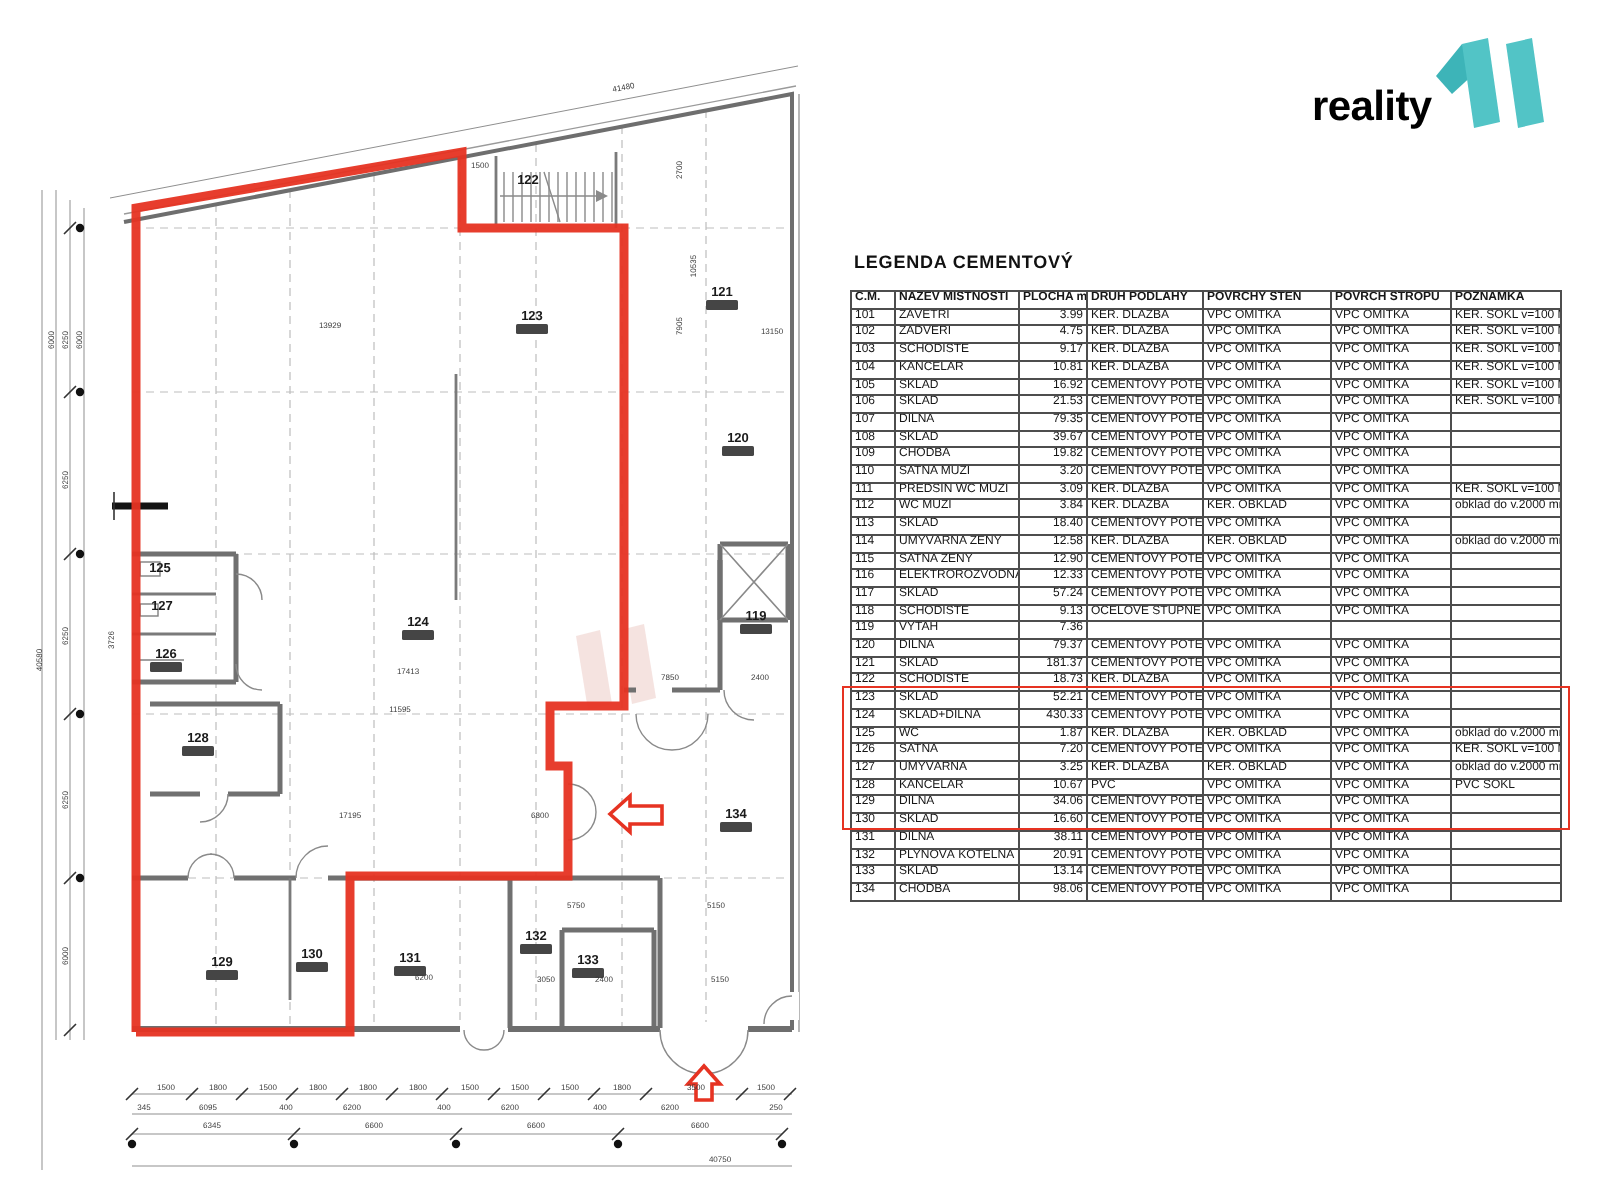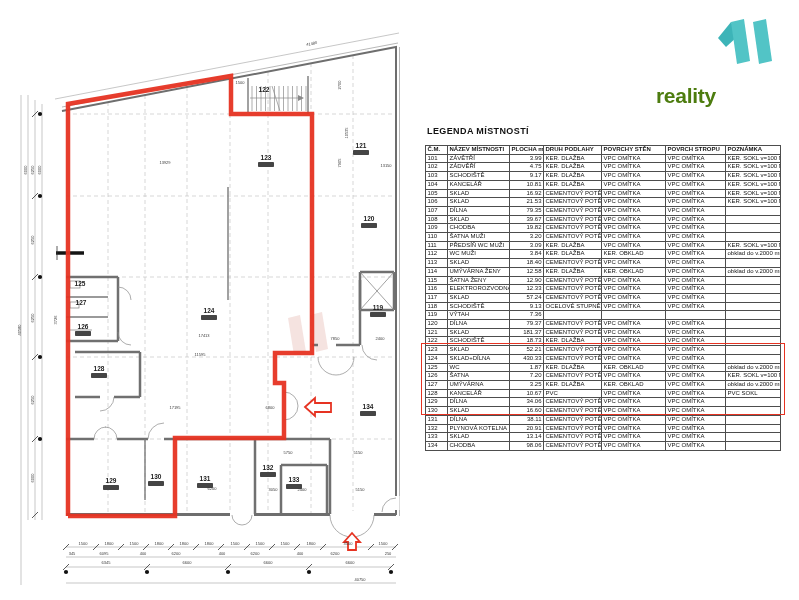--- a/index.html
+++ b/index.html
@@ -220,30 +220,30 @@
         <circle cx="40" cy="439" r="2.1" class="dot"></circle>
         <circle cx="66" cy="572" r="2.1" class="dot"></circle>
         <circle cx="147" cy="572" r="2.1" class="dot"></circle>
         <circle cx="228" cy="572" r="2.1" class="dot"></circle>
         <circle cx="309" cy="572" r="2.1" class="dot"></circle>
         <circle cx="391" cy="572" r="2.1" class="dot"></circle>
       </g>
   </svg>
 
   <div id="logo">
-    <span class="word" style="color: #4d7c0f; margin-top: 42px;">reality</span>
+    <span class="word" style="color: #000000;">reality</span>
     <svg width="80" height="58" viewBox="0 0 80 58">
       <polygon class="logo-flag" points="21,6 8,22 16,31 28,20" fill="#3db4b8"></polygon>
       <polygon class="logo-bar" points="21,6 34,3 40,45 27,48" fill="#52c4c6"></polygon>
       <polygon class="logo-bar" points="43,6 56,3 62,45 49,48" fill="#52c4c6"></polygon>
     </svg>
   </div>
 
   <div id="legend">
-    <div id="legend-title">LEGENDA MÍSTNOSTÍ</div>
+    <div id="legend-title">LEGENDA CEMENTOVÝ</div>
     <div id="table-wrap">
       <table id="legend-table">
         <colgroup id="cols">
             <col style="width: 22px;">
             <col style="width: 62px;">
             <col style="width: 34px;">
             <col style="width: 58px;">
             <col style="width: 64px;">
             <col style="width: 60px;">
             <col style="width: 55px;">

